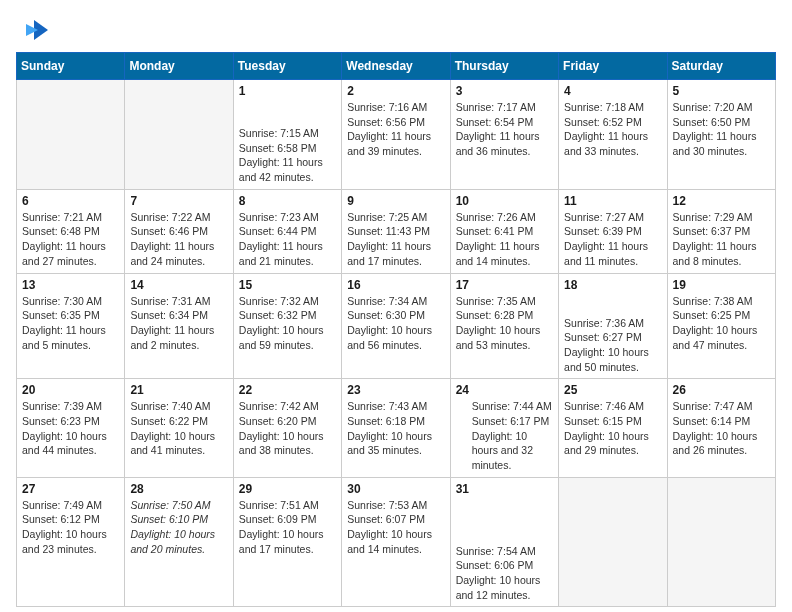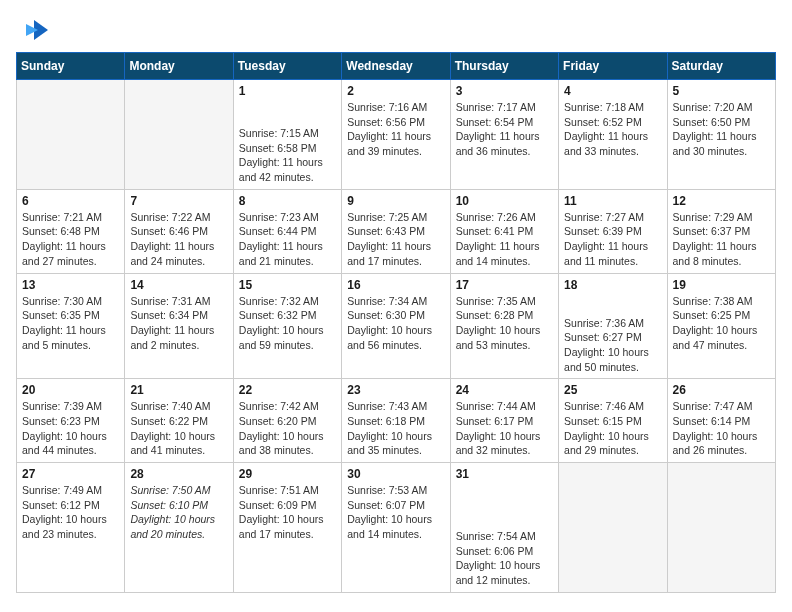--- a/index.html
+++ b/index.html
@@ -37,21 +37,21 @@
     .subtitle {
       font-size: 16px;
       color: #333;
     }
     .calendar {
       width: 100%;
       border-collapse: collapse;
       font-size: 11px;
     }
     .calendar th {
-      background-color: #0c4a6e;
+      background-color: #0369a1;
       color: #fff;
       padding: 6px 4px;
       text-align: left;
       font-size: 12px;
       font-weight: bold;
       border: 1px solid #1565c0;
     }
     .calendar td {
       border: 1px solid #ccc;
       vertical-align: top;
@@ -160,21 +160,21 @@
         </td>
         <td>
           <div class="day-number">8</div>
           <div class="day-info" style="white-space: pre-line;">Sunrise: 7:23 AM
 Sunset: 6:44 PM
 Daylight: 11 hours and 21 minutes.</div>
         </td>
         <td>
           <div class="day-number">9</div>
           <div class="day-info" style="white-space: pre-line;">Sunrise: 7:25 AM
-Sunset: 6:43 PM
+Sunset: 11:43 PM
 Daylight: 11 hours and 17 minutes.</div>
         </td>
         <td>
           <div class="day-number">10</div>
           <div class="day-info" style="white-space: pre-line;">Sunrise: 7:26 AM
 Sunset: 6:41 PM
 Daylight: 11 hours and 14 minutes.</div>
         </td>
         <td>
           <div class="day-number">11</div>
@@ -253,21 +253,21 @@
 Daylight: 10 hours and 38 minutes.</div>
         </td>
         <td>
           <div class="day-number">23</div>
           <div class="day-info" style="white-space: pre-line;">Sunrise: 7:43 AM
 Sunset: 6:18 PM
 Daylight: 10 hours and 35 minutes.</div>
         </td>
         <td>
           <div class="day-number">24</div>
-          <div class="day-info" style="white-space: pre-line;">Sunrise: 7:44 AM
+          <div class="day-info" style="white-space: pre-line; margin-left: 16px;">Sunrise: 7:44 AM
 Sunset: 6:17 PM
 Daylight: 10 hours and 32 minutes.</div>
         </td>
         <td>
           <div class="day-number">25</div>
           <div class="day-info" style="white-space: pre-line;">Sunrise: 7:46 AM
 Sunset: 6:15 PM
 Daylight: 10 hours and 29 minutes.</div>
         </td>
         <td>

